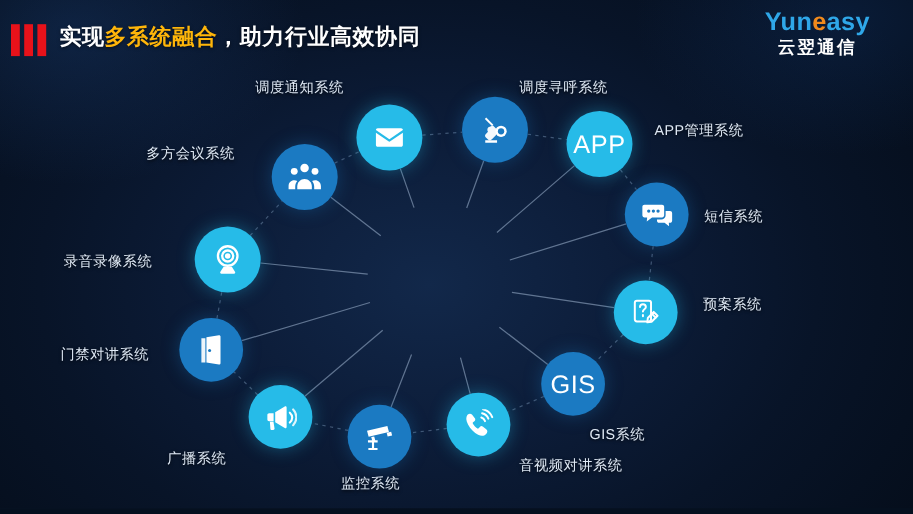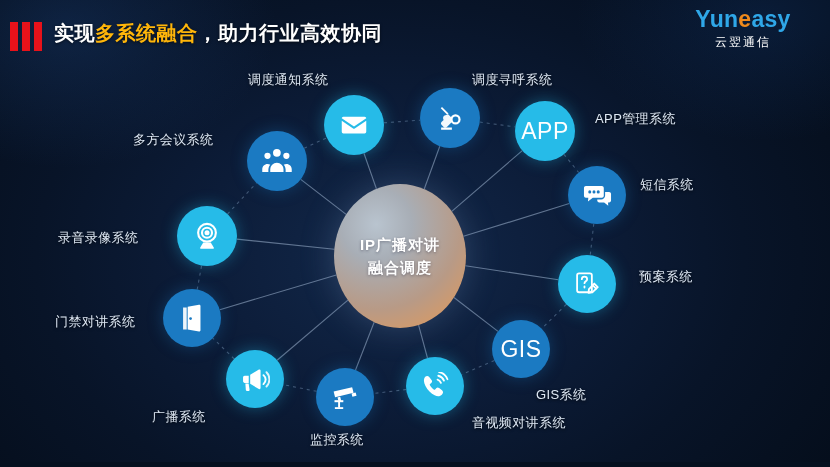--- a/index.html
+++ b/index.html
@@ -39,21 +39,21 @@
   }
   .title .hl{color:#ffb60a;}
 
   .logo{position:absolute;right:22px;top:8px;text-align:center;width:130px;}
   .logo .wordmark{
     font-size:23px;font-weight:bold;color:#2fa7e8;letter-spacing:.3px;line-height:1;
     white-space:nowrap;
   }
   .logo .wordmark .e{color:#f08a1c;}
   .logo .cn{
-    margin-top:5px;font-size:12px;font-weight:normal;color:#ffffff;letter-spacing:2px;line-height:1;
+    margin-top:5px;font-size:16px;font-weight:bold;color:#ffffff;letter-spacing:2px;line-height:1;
   }
 
   
   .diagram{position:absolute;left:0;top:0;width:830px;height:467px;z-index:10;}
   .edges{position:absolute;left:0;top:0;width:830px;height:467px;}
 
   .hub{
     position:absolute;border-radius:50%;
     background:radial-gradient(circle at 32% 28%, #b9c4cf 0%, #a8aeb6 26%, #b89a86 62%, #e89a54 100%);
     box-shadow:0 0 34px rgba(120,150,190,.30);
@@ -122,24 +122,20 @@
         <line x1="566.3379702532674" y1="304.348968689964" x2="541.6620297467326" y2="328.651031310036" stroke="#6e86a6" stroke-width="1.1" stroke-opacity=".55" stroke-dasharray="3 4"></line>
         <line x1="494.3608422931311" y1="360.4610329669087" x2="461.6391577068689" y2="374.5389670330913" stroke="#6e86a6" stroke-width="1.1" stroke-opacity=".55" stroke-dasharray="3 4"></line>
         <line x1="406.2142079809717" y1="389.51826346899236" x2="373.7857920190283" y2="393.48173653100764" stroke="#6e86a6" stroke-width="1.1" stroke-opacity=".55" stroke-dasharray="3 4"></line>
         <line x1="316.5631604049633" y1="391.31263208099267" x2="283.4368395950367" y2="384.68736791900733" stroke="#6e86a6" stroke-width="1.1" stroke-opacity=".55" stroke-dasharray="3 4"></line>
         <line x1="234.16586962946405" y1="358.82727059360803" x2="212.83413037053595" y2="338.17272940639197" stroke="#6e86a6" stroke-width="1.1" stroke-opacity=".55" stroke-dasharray="3 4"></line>
         <line x1="197.21828868192247" y1="289.4733552054904" x2="201.6017703290457" y2="265.5103222012168" stroke="#6e86a6" stroke-width="1.1" stroke-opacity=".55" stroke-dasharray="3 4"></line>
         <line x1="227.46954751080034" y1="214.06834195271392" x2="256.53045248919966" y2="182.93165804728608" stroke="#6e86a6" stroke-width="1.1" stroke-opacity=".55" stroke-dasharray="3 4"></line>
         <line x1="304.1764705882353" y1="148.2941176470588" x2="326.8235294117647" y2="137.7058823529412" stroke="#6e86a6" stroke-width="1.1" stroke-opacity=".55" stroke-dasharray="3 4"></line>
       </svg>
 
-    <div class="hub" id="hub" style="left: 334px; top: 184px; width: 132px; height: 144px;">
-      <div class="l1">IP广播对讲</div>
-      <div class="l2">融合调度</div>
-    </div>
 
     <div id="node-layer">
         <div class="node light" style="left: 324px; top: 95px; width: 60px; height: 60px;">
           <span>
             <svg width="30" height="30" viewBox="0 0 24 24">
               <path fill="#fff" d="M2.2 6.6c0-.7.6-1.3 1.3-1.3h17c.7 0 1.3.6 1.3 1.3L12 13.2 2.2 6.6z"></path>
               <path fill="#fff" d="M2.2 8.6v8.8c0 .7.6 1.3 1.3 1.3h17c.7 0 1.3-.6 1.3-1.3V8.6l-9.2 6.2c-.4.3-.9.3-1.3 0L2.2 8.6z"></path>
             </svg>
           </span>
         </div>
@@ -268,24 +264,24 @@
                 <circle cx="4.4" cy="7.8" r="2.5"></circle>
                 <path d="M.2 18.6c0-2.4 1.9-4.3 4.2-4.3.8 0 1.6.2 2.2.6-.9 1.1-1.5 2.5-1.5 4.1v1.8H.2z"></path>
                 <circle cx="19.5" cy="7.8" r="2.5"></circle>
                 <path d="M23.8 18.6c0-2.4-1.9-4.3-4.2-4.3-.8 0-1.6.2-2.2.6.9 1.1 1.5 2.5 1.5 4.1v1.8h4.9z"></path>
               </g>
             </svg>
           </span>
         </div>
       </div>
     <div id="label-layer">
-        <div class="nlabel" style="left: 248px; top: 71px;">调度通知系统</div>
+        <div class="nlabel" style="left: 232px; top: 71px;">调度通知系统</div>
         <div class="nlabel" style="left: 472px; top: 71px;">调度寻呼系统</div>
         <div class="nlabel" style="left: 595px; top: 110px;">APP管理系统</div>
-        <div class="nlabel" style="left: 640px; top: 176px;">短信系统</div>
+        <div class="nlabel" style="left: 640px; top: 188px;">短信系统</div>
         <div class="nlabel" style="left: 639px; top: 268px;">预案系统</div>
         <div class="nlabel" style="left: 536px; top: 386px;">GIS系统</div>
         <div class="nlabel" style="left: 472px; top: 414px;">音视频对讲系统</div>
         <div class="nlabel" style="left: 310px; top: 431px;">监控系统</div>
         <div class="nlabel" style="left: 152px; top: 408px; text-align: center;">广播系统</div>
         <div class="nlabel" style="left: 55px; top: 313px;">门禁对讲系统</div>
         <div class="nlabel" style="left: 58px; top: 229px;">录音录像系统</div>
         <div class="nlabel" style="left: 133px; top: 131px;">多方会议系统</div>
       </div>
   </div>

